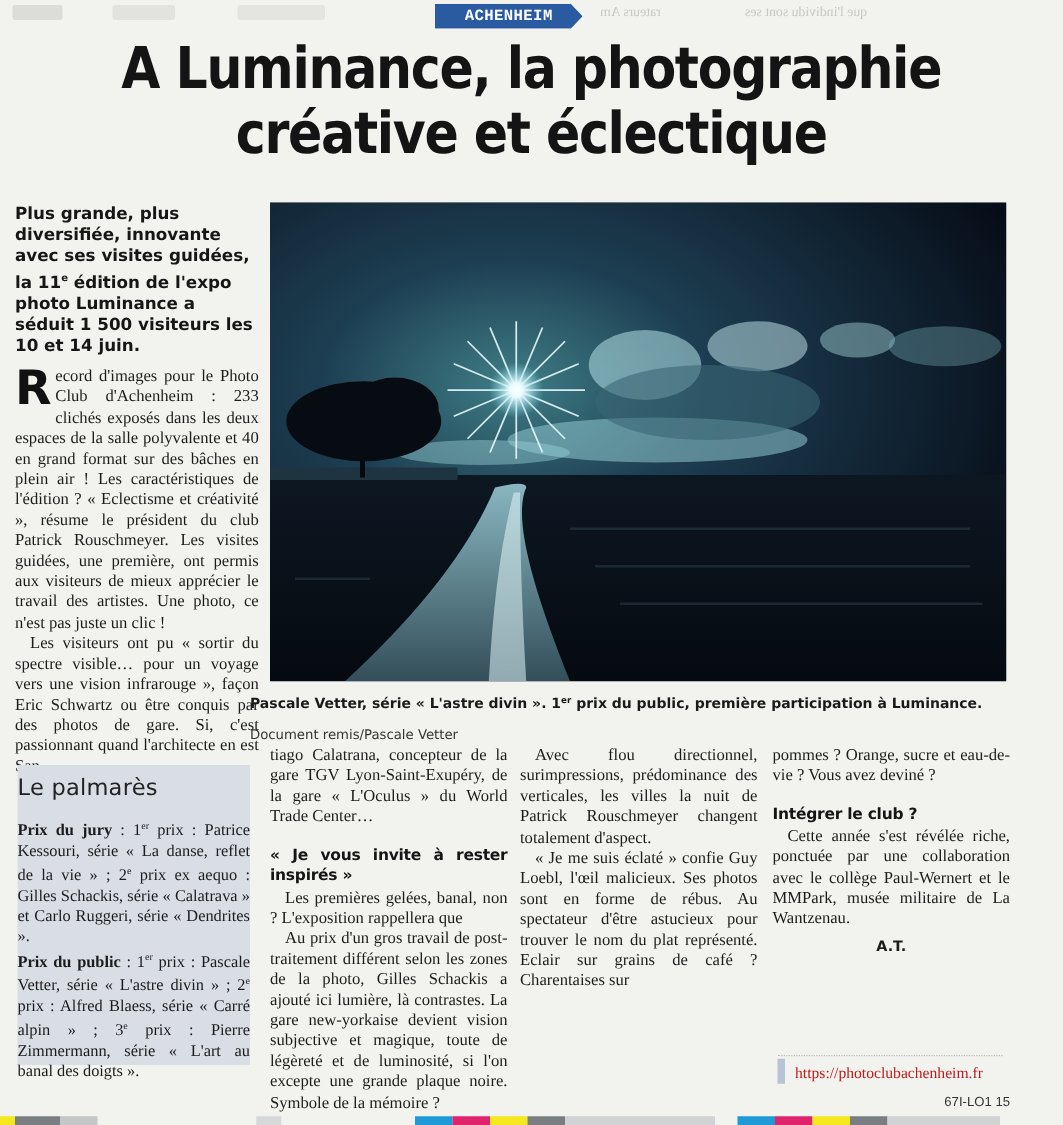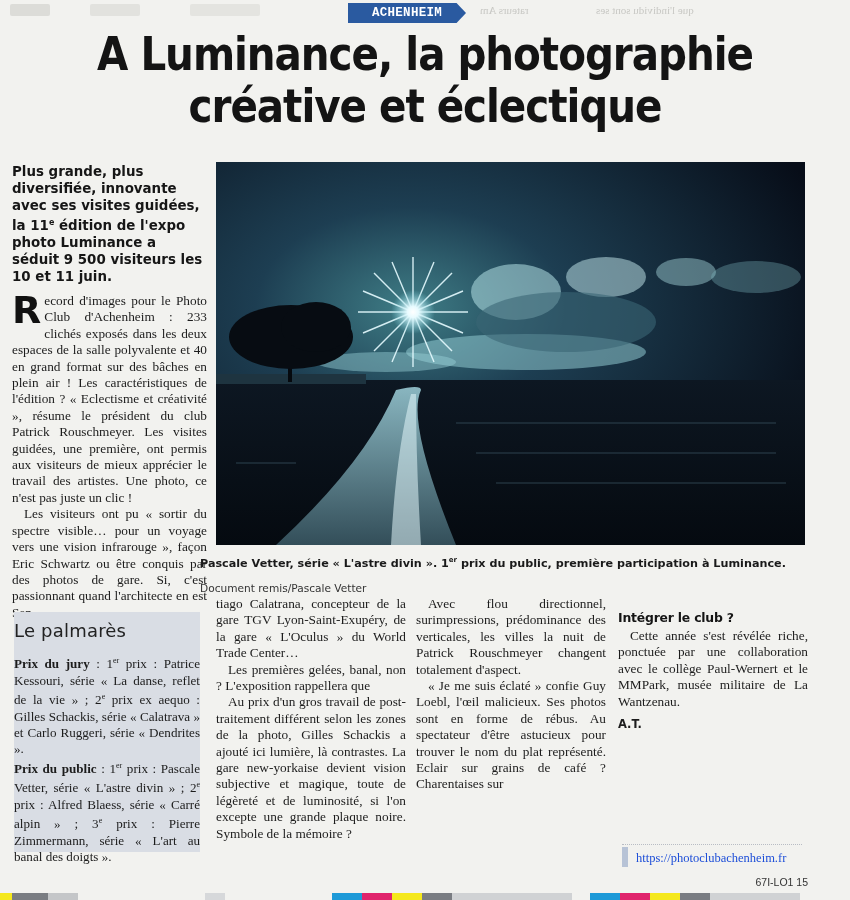--- a/index.html
+++ b/index.html
@@ -86,31 +86,31 @@
 
   .col2 { position: absolute; left: 216px; top: 596px; width: 190px; }
   .col3 { position: absolute; left: 416px; top: 596px; width: 190px; }
   .col4 { position: absolute; left: 618px; top: 596px; width: 190px; }
 
   .subhead {
     font-family: "DejaVu Sans", sans-serif; font-weight: bold; font-size: 12.4px;
     line-height: 16px; margin: 14px 0 2px 0; color: #151515; letter-spacing: -0.2px;
   }
   .signature {
-    text-align: left; font-family: "DejaVu Sans", sans-serif; font-weight: bold;
+    text-align: center; font-family: "DejaVu Sans", sans-serif; font-weight: bold;
     font-size: 11.5px; margin-top: 6px;
   }
   .url-box {
     position: absolute; left: 622px; top: 844px; width: 180px; height: 24px;
     border-top: 1px dotted #b8bcc4;
   }
   .url-marker { position: absolute; left: 0; top: 2px; width: 6px; height: 20px; background: #b7c3d6; }
   .url-text {
     position: absolute; left: 14px; top: 6px; font-family: "Liberation Serif", serif;
-    font-size: 12.5px; color: #1d4ed8;
+    font-size: 12.5px; color: #b91c1c;
   }
   .folio {
     position: absolute; right: 42px; top: 876px; font-family: "Liberation Sans", sans-serif;
     font-size: 10.5px; color: #333;
   }
 
   
   .color-bar { position: absolute; left: 0; top: 893px; width: 850px; height: 7px; }
   .swatch { position: absolute; top: 0; height: 7px; }
 </style>
@@ -126,21 +126,21 @@
     <div class="ghost-text" style="left:596px;">que l'individu sont ses</div>
     <div class="ghost-text" style="left:480px;">rateurs Am</div>
     <div class="section-tag">ACHENHEIM</div>
   </div>
 
   <h1 class="headline">
     <span>A Luminance, la photographie</span><br>
     <span>créative et éclectique</span>
   </h1>
 
-  <div class="chapo"><span>Plus grande, plus diversifiée, innovante avec ses visites guidées, la 11</span><sup>e</sup><span> édition de l'expo photo Luminance a séduit 9 500 visiteurs les 10 et 11 juin.</span></div>
+  <div class="chapo"><span>Plus grande, plus diversifiée, innovante avec ses visites guidées, la 11</span><sup>e</sup><span> édition de l'expo photo Luminance a séduit 1 500 visiteurs les 10 et 14 juin.</span></div>
 
   <div class="col1 col-text">
     <p class="noindent"><span class="dropcap">R</span><span>ecord d'images pour le Photo Club d'Achenheim : 233 clichés exposés dans les deux espaces de la salle polyvalente et 40 en grand format sur des bâches en plein air ! Les caractéristiques de l'édition ? « Eclectisme et créativité », résume le président du club Patrick Rouschmeyer. Les visites guidées, une première, ont permis aux visiteurs de mieux apprécier le travail des artistes. Une photo, ce n'est pas juste un clic !</span></p>
     <p>Les visiteurs ont pu « sortir du spectre visible… pour un voyage vers une vision infrarouge », façon Eric Schwartz ou être conquis par des photos de gare. Si, c'est passionnant quand l'architecte en est San-</p>
   </div>
 
   <div class="palmares">
     <div class="palmares-title">Le palmarès</div>
     <div class="col-text">
       <p class="noindent"><b>Prix du jury</b><span> : 1</span><sup>er</sup><span> prix : Patrice Kessouri, série « La danse, reflet de la vie » ; 2</span><sup>e</sup><span> prix ex aequo : Gilles Schackis, série « Calatrava » et Carlo Ruggeri, série « Dendrites ».</span></p>
@@ -208,30 +208,32 @@
         <rect x="280" y="320" width="290" height="2"></rect>
         <rect x="20" y="300" width="60" height="2"></rect>
       </g>
     </svg>
   </div>
 
   <div class="caption"><b>Pascale Vetter, série « L'astre divin ». 1</b><b><sup>er</sup></b><b> prix du public, première participation à Luminance.</b><span class="credit"> Document remis/Pascale Vetter</span></div>
 
   <div class="col2 col-text">
     <p class="noindent">tiago Calatrana, concepteur de la gare TGV Lyon-Saint-Exupéry, de la gare « L'Oculus » du World Trade Center…</p>
+    <div class="subhead">« Je vous invite à rester inspirés »</div>
     <p>Les premières gelées, banal, non ? L'exposition rappellera que</p>
     <p>Au prix d'un gros travail de post-traitement différent selon les zones de la photo, Gilles Schackis a ajouté ici lumière, là contrastes. La gare new-yorkaise devient vision subjective et magique, toute de légèreté et de luminosité, si l'on excepte une grande plaque noire. Symbole de la mémoire ?</p>
   </div>
 
   <div class="col3 col-text">
     <p>Avec flou directionnel, surimpressions, prédominance des verticales, les villes la nuit de Patrick Rouschmeyer changent totalement d'aspect.</p>
     <p>« Je me suis éclaté » confie Guy Loebl, l'œil malicieux. Ses photos sont en forme de rébus. Au spectateur d'être astucieux pour trouver le nom du plat représenté. Eclair sur grains de café ? Charentaises sur</p>
   </div>
 
   <div class="col4 col-text">
+    <p class="noindent">pommes ? Orange, sucre et eau-de-vie ? Vous avez deviné ?</p>
     <div class="subhead">Intégrer le club ?</div>
     <p>Cette année s'est révélée riche, ponctuée par une collaboration avec le collège Paul-Wernert et le MMPark, musée militaire de La Wantzenau.</p>
     <div class="signature">A.T.</div>
   </div>
 
   <div class="url-box">
     <div class="url-marker"></div>
     <a class="url-text">https://photoclubachenheim.fr</a>
   </div>
 

